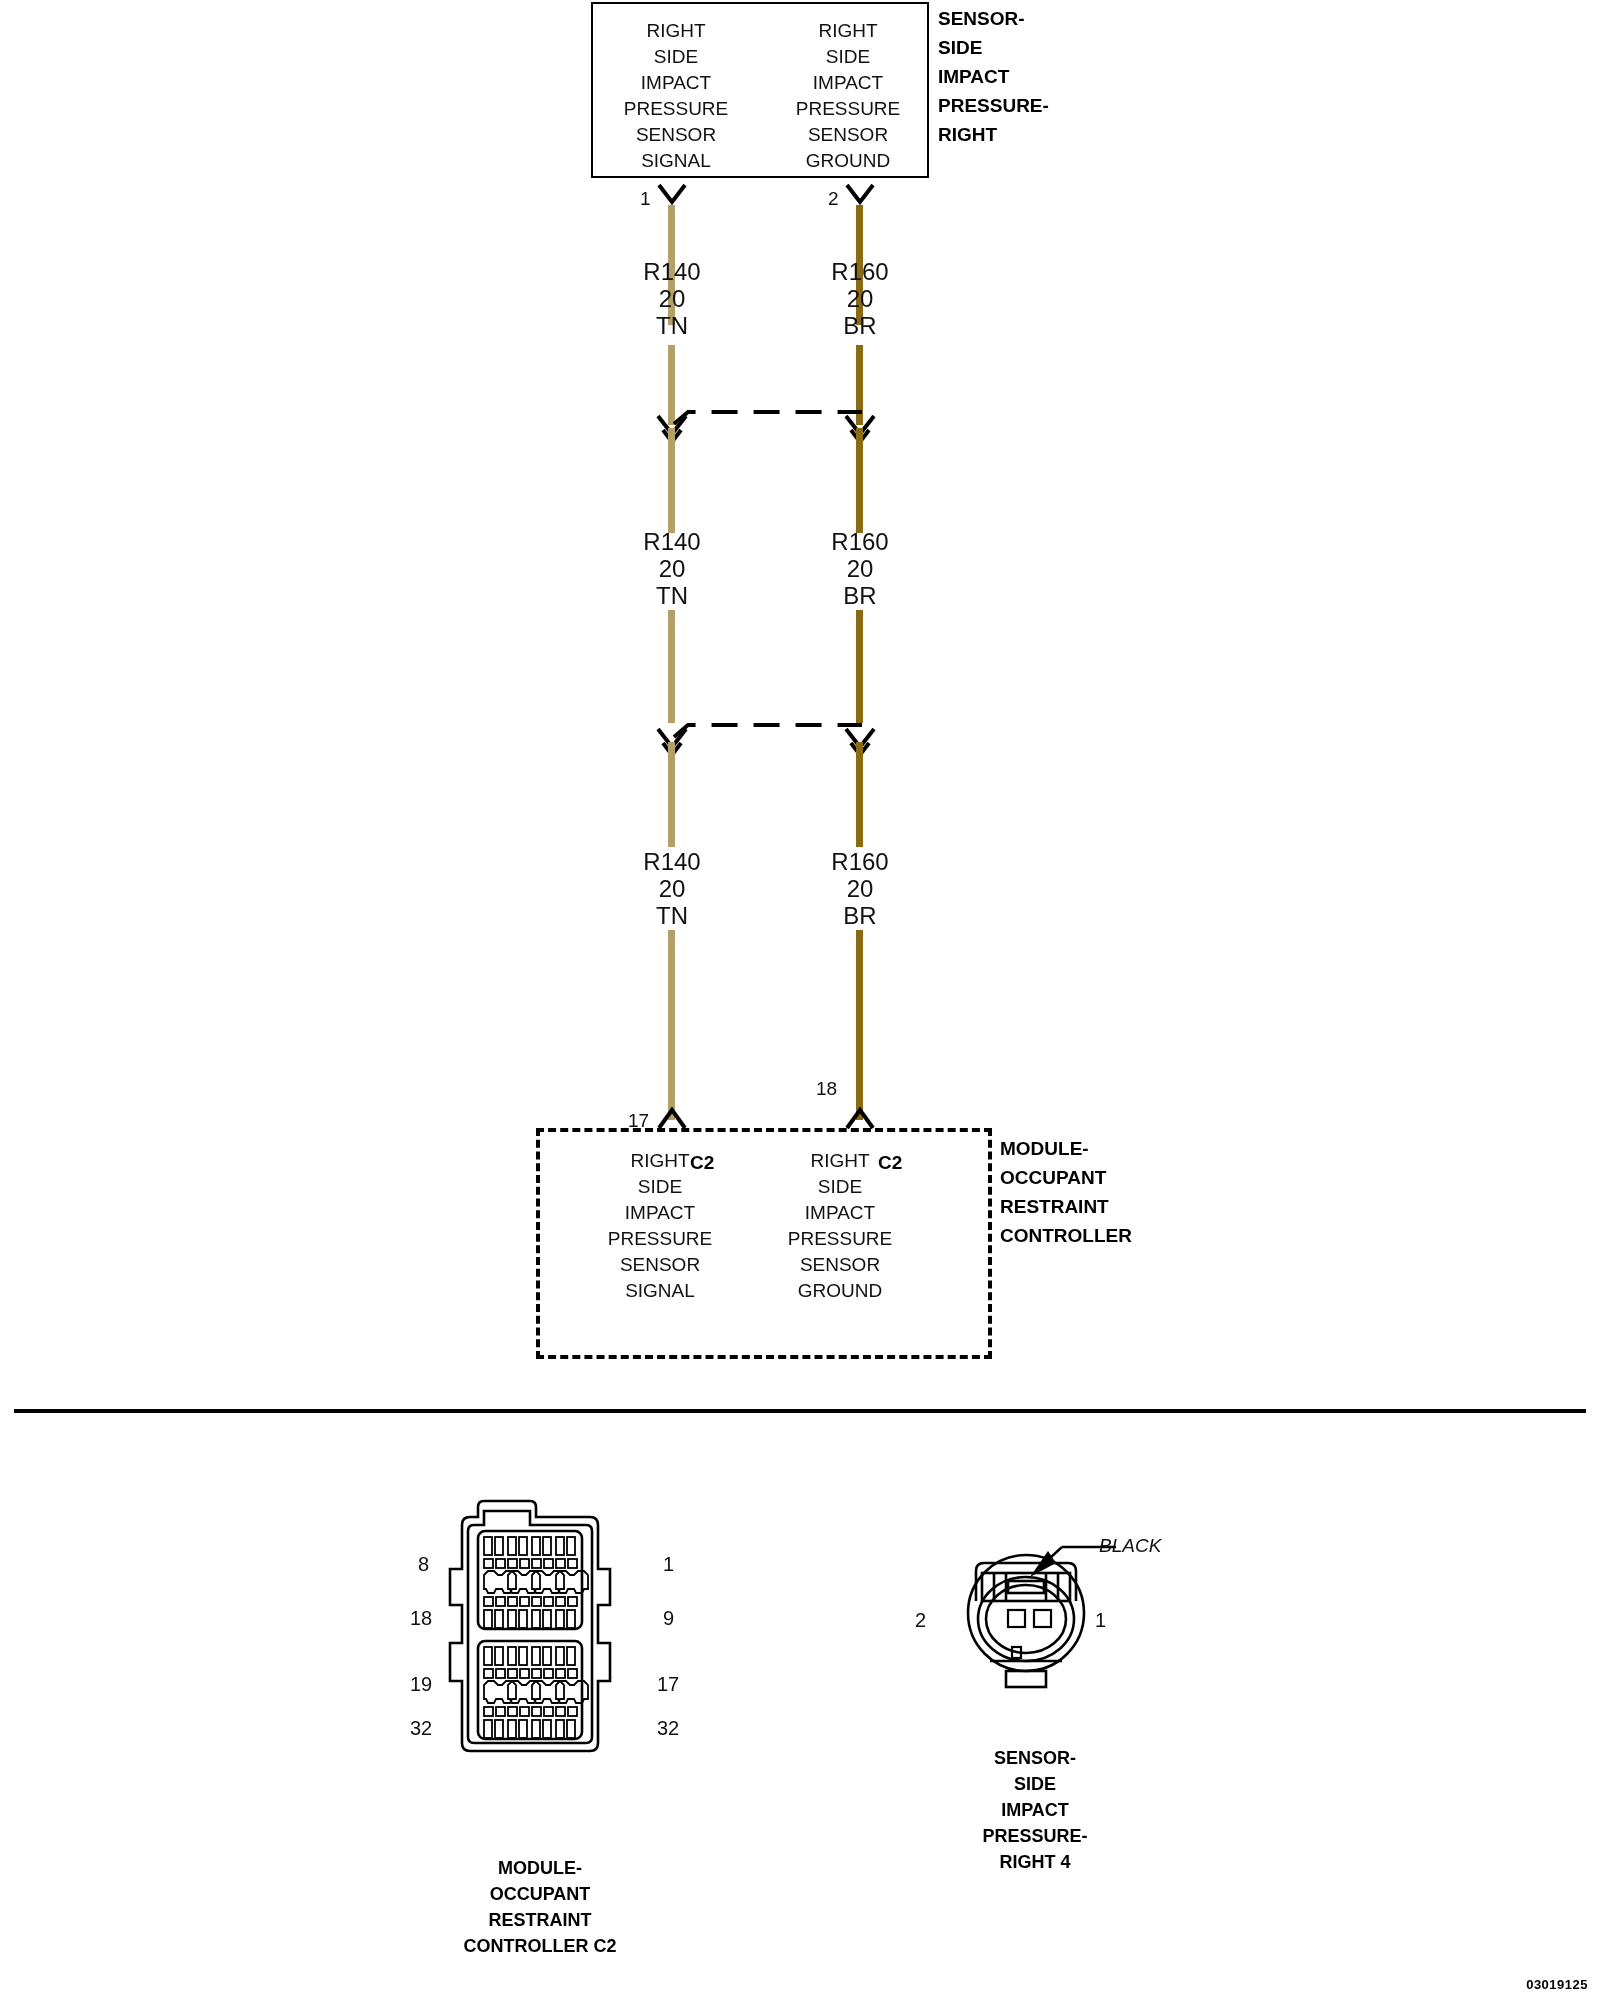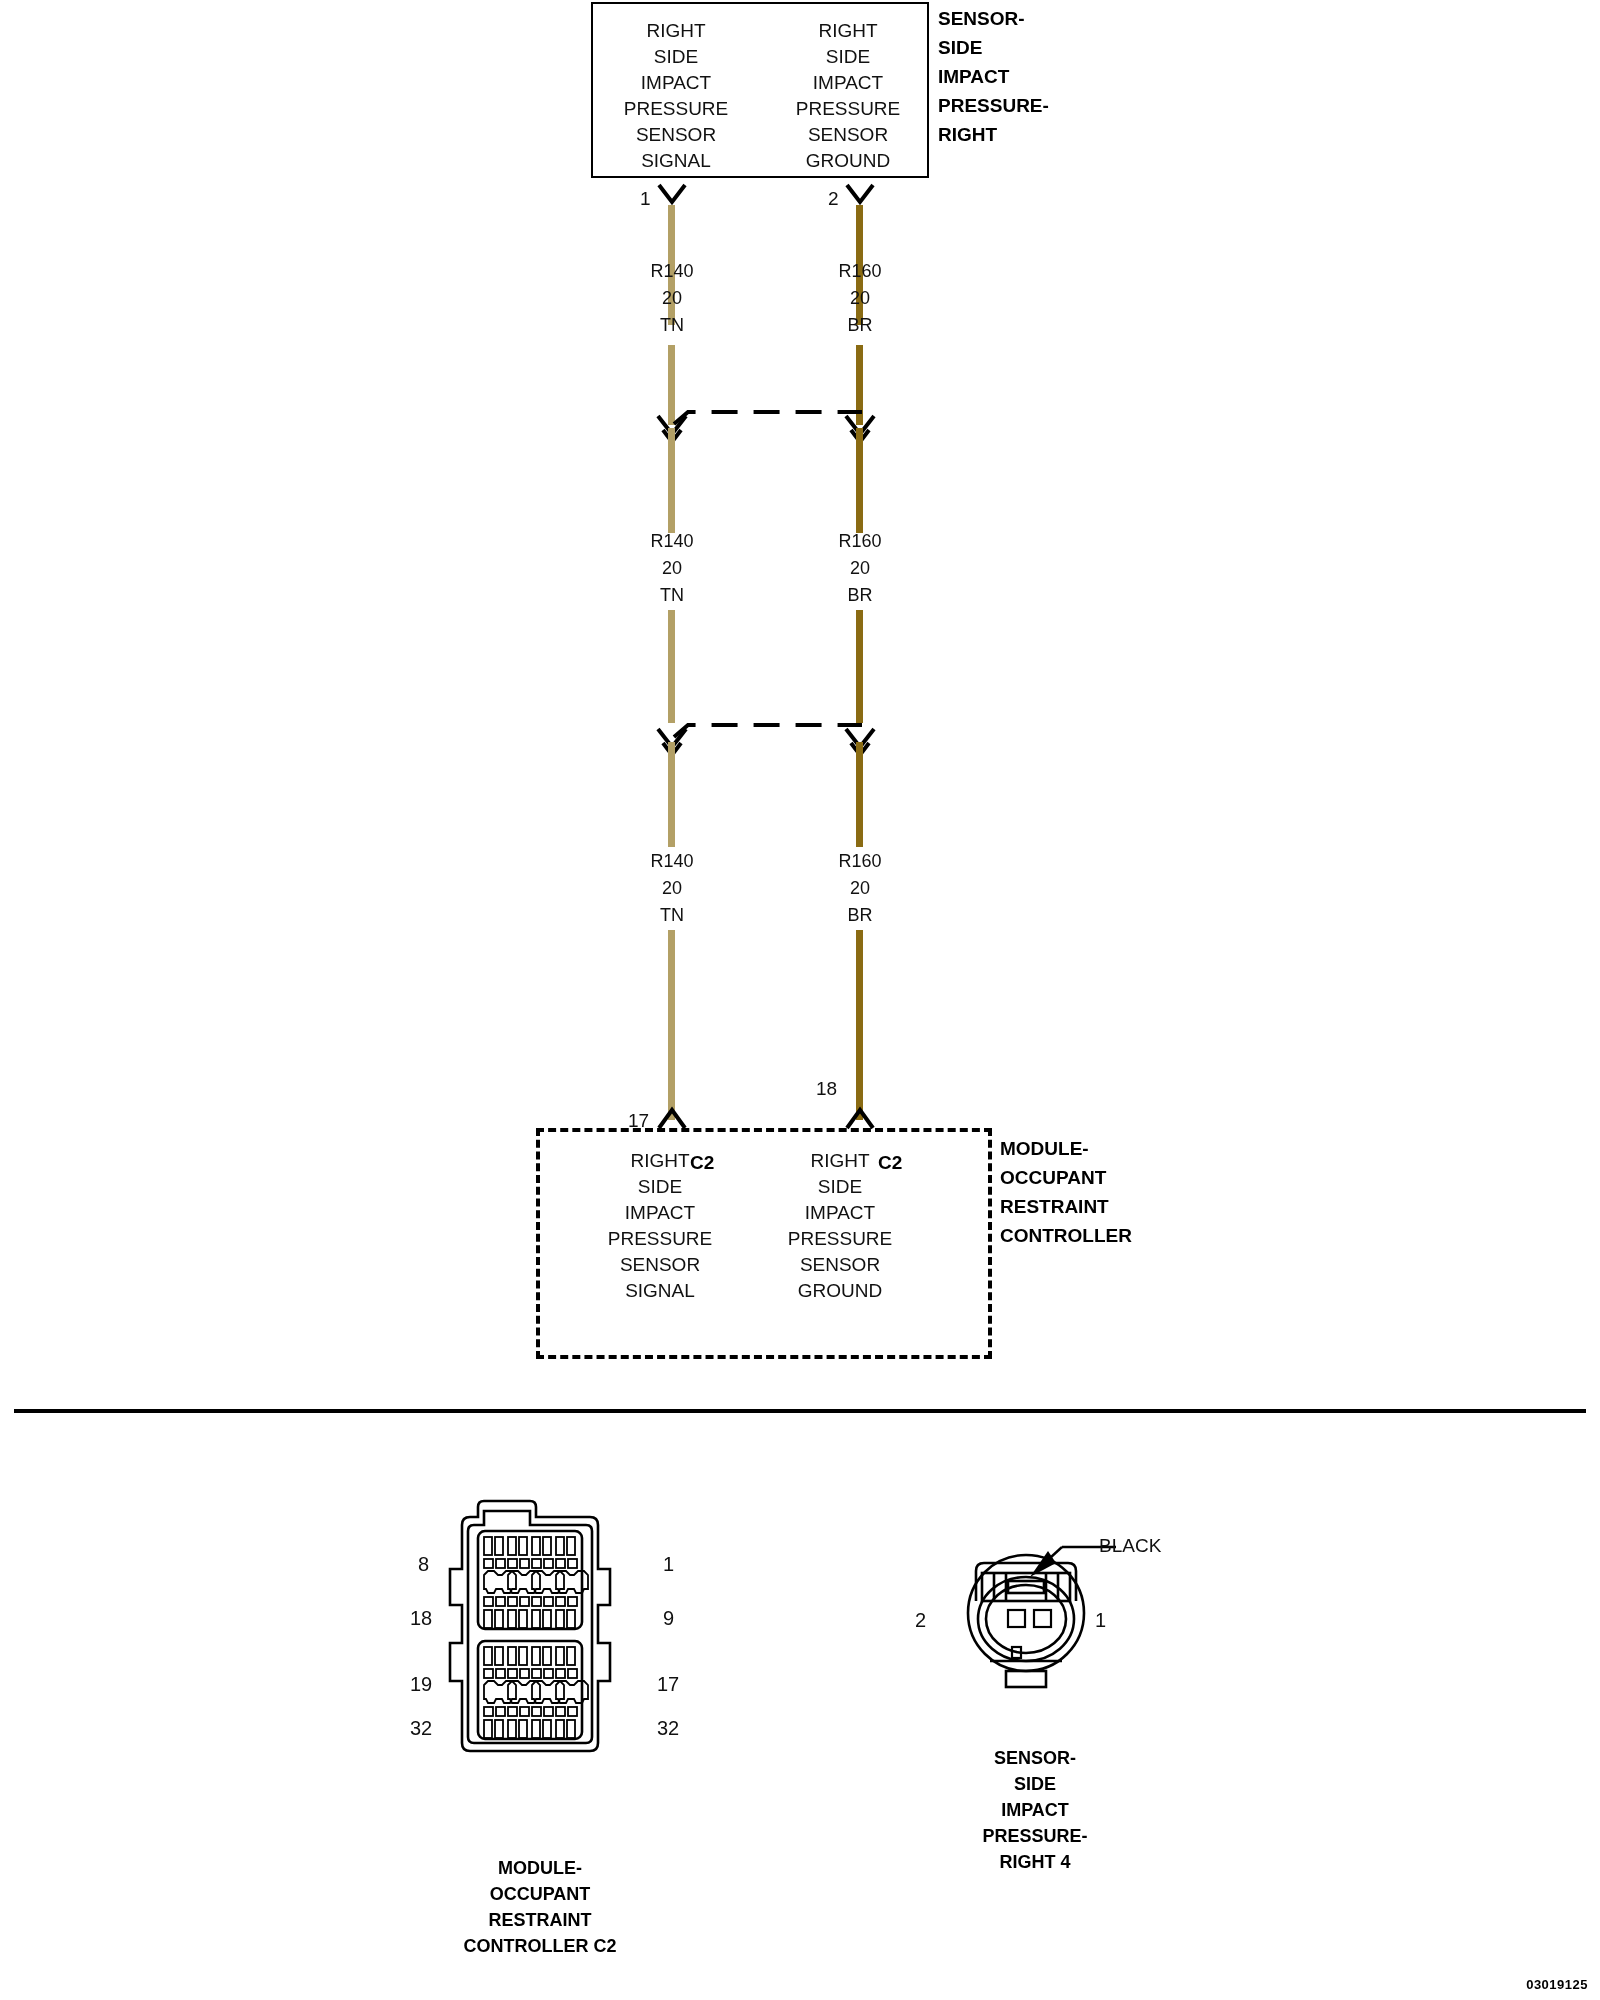--- a/index.html
+++ b/index.html
@@ -10,21 +10,21 @@
   .pin-col{position:absolute;top:14px;width:150px;font-size:19px;line-height:26px;text-align:center;color:#111;}
   .pin-col.left{left:8px;}
   .pin-col.right{left:180px;}
   
   .boldlabel{font-size:19px;font-weight:bold;line-height:29px;white-space:nowrap;}
   
   .wire{position:absolute;width:7px;}
   .wire.tn{background:#b3a066;}
   .wire.br{background:#8a6b13;}
   
-  .wiretext{position:absolute;font-size:18px;line-height:27px;text-align:center;width:160px;color:#111;}
+  .wiretext{position:absolute;font-size:24px;line-height:27px;text-align:center;width:160px;color:#111;}
   
   .pinnum{position:absolute;font-size:19px;color:#111;}
   .c2lab{position:absolute;font-size:19px;font-weight:bold;color:#000;margin-top:46px;}
   
   #module-box{left:536px;top:1128px;width:456px;height:231px;border:4px dashed #000;box-sizing:border-box;background:transparent;}
   .mod-col{position:absolute;top:16px;width:160px;font-size:19px;line-height:26px;text-align:center;color:#111;}
   .mod-col.left{left:40px;}
   .mod-col.right{left:220px;}
   
   #divider{left:14px;top:1409px;width:1572px;height:4px;background:#000;}
@@ -326,21 +326,21 @@
   </g>
   <g fill="none" stroke="#000" stroke-width="2.2">
     <rect x="88" y="115" width="17" height="17"></rect>
     <rect x="114" y="115" width="17" height="17"></rect>
     <rect x="92" y="152" width="9" height="11"></rect>
   </g>
 
   <polygon points="110,82 128,56 136,68" fill="#000"></polygon>
 </svg>
 
-<div class="blacklabel" style="left:1099px;top:1535px;">BLACK</div>
+<div class="blacklabel" style="left:1099px;top:1535px;font-style:italic;">BLACK</div>
 <div class="connum" style="left:915px;top:1609px;">2</div>
 <div class="connum" style="left:1095px;top:1609px;">1</div>
 
 <div class="caption" style="left:905px;top:1745px;width:260px;">
   <div>SENSOR-</div>
   <div>SIDE</div>
   <div>IMPACT</div>
   <div>PRESSURE-</div>
   <div>RIGHT 4</div>
 </div>

